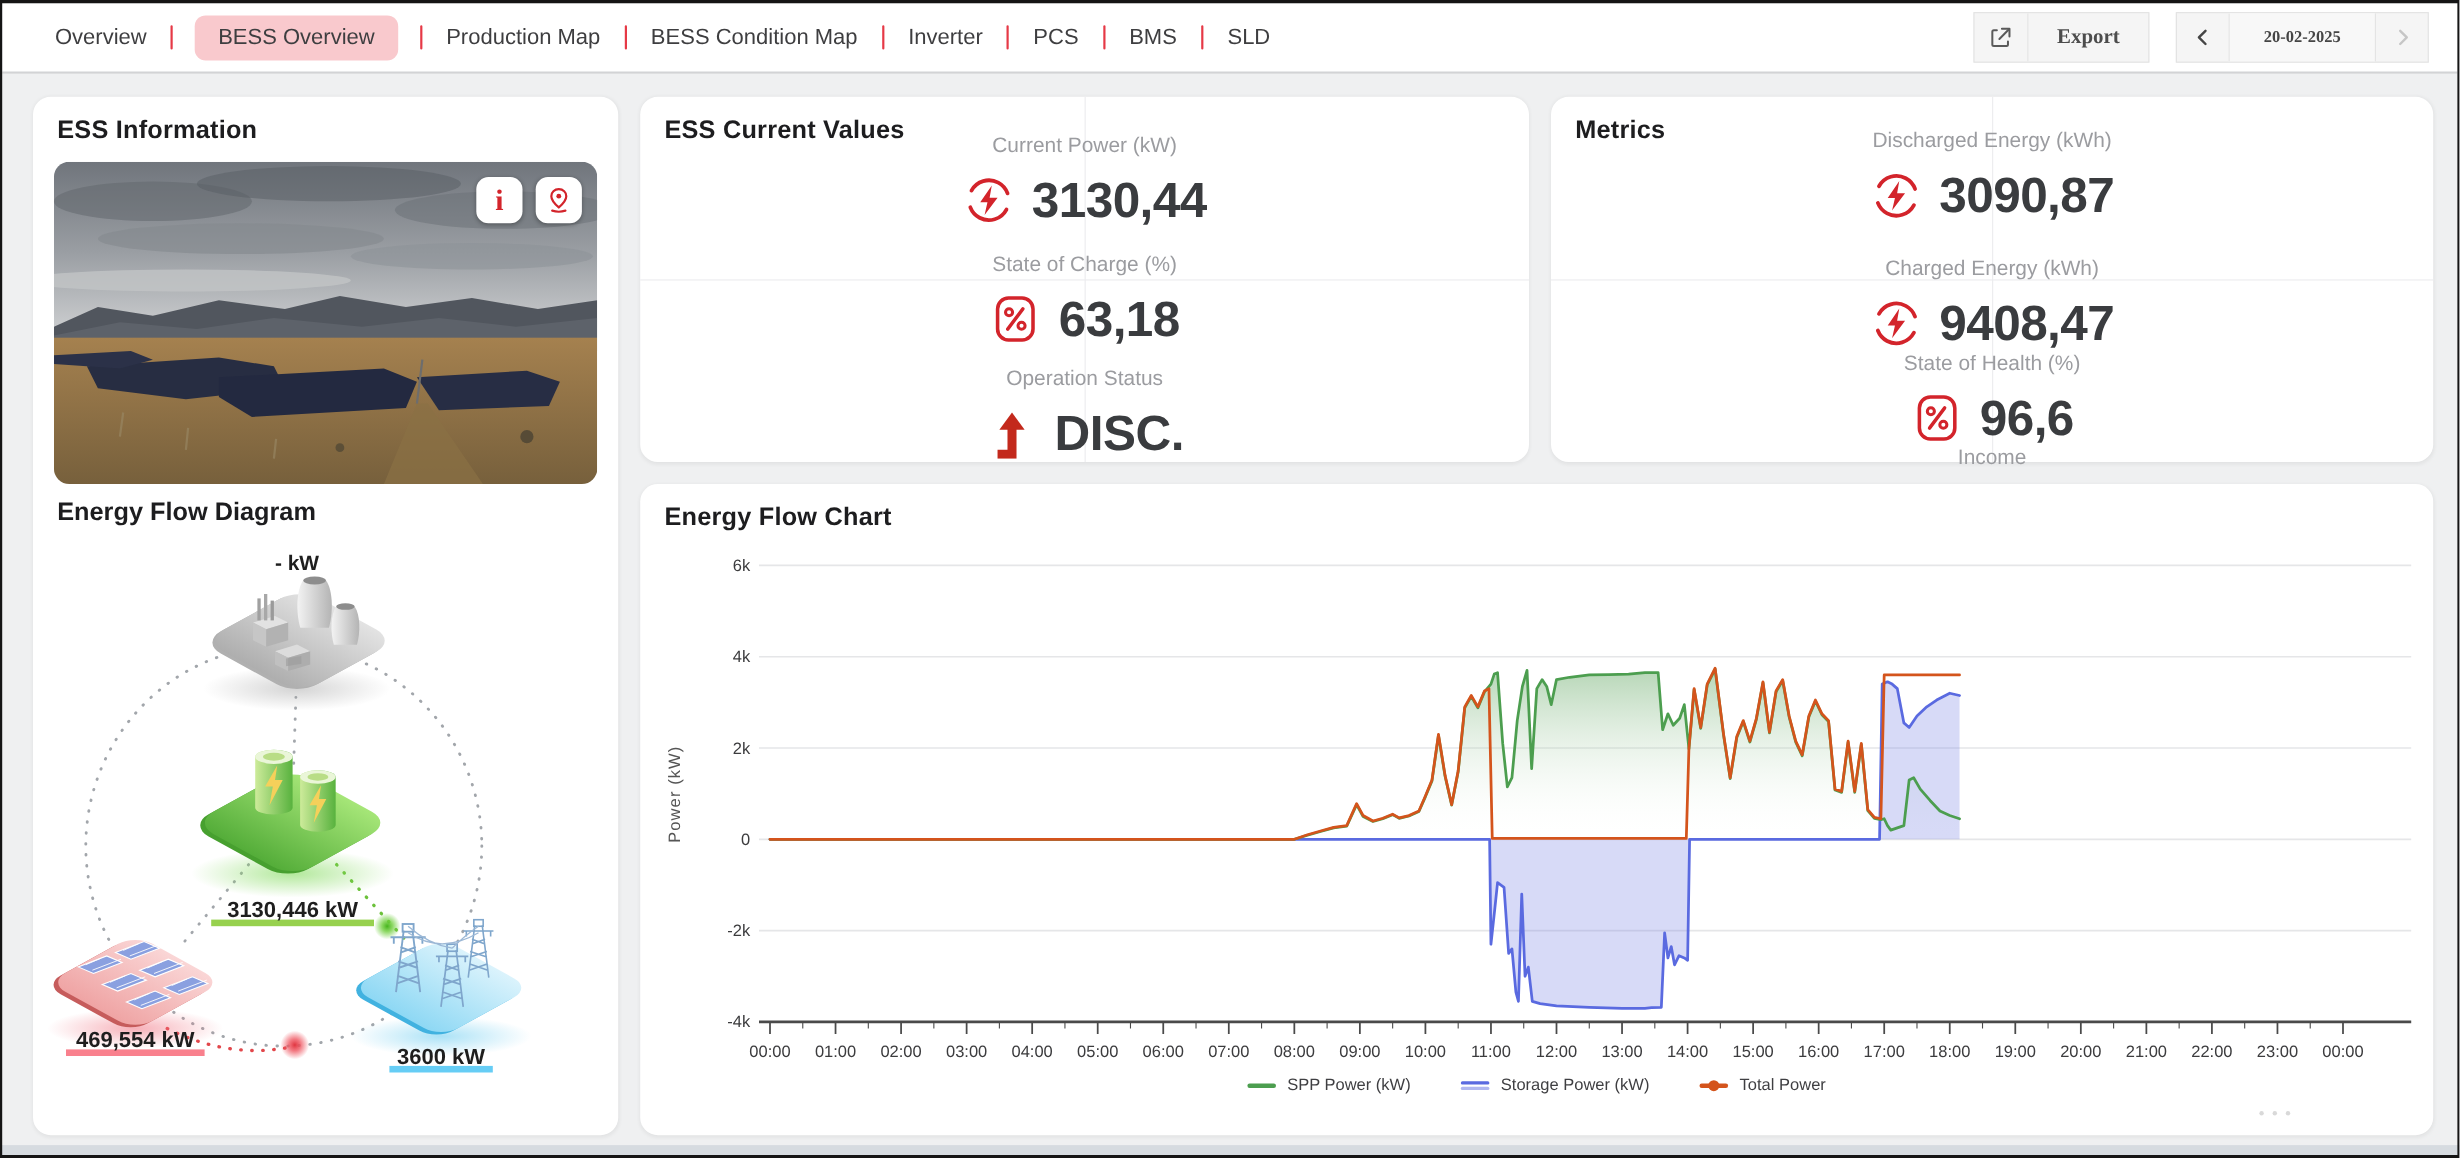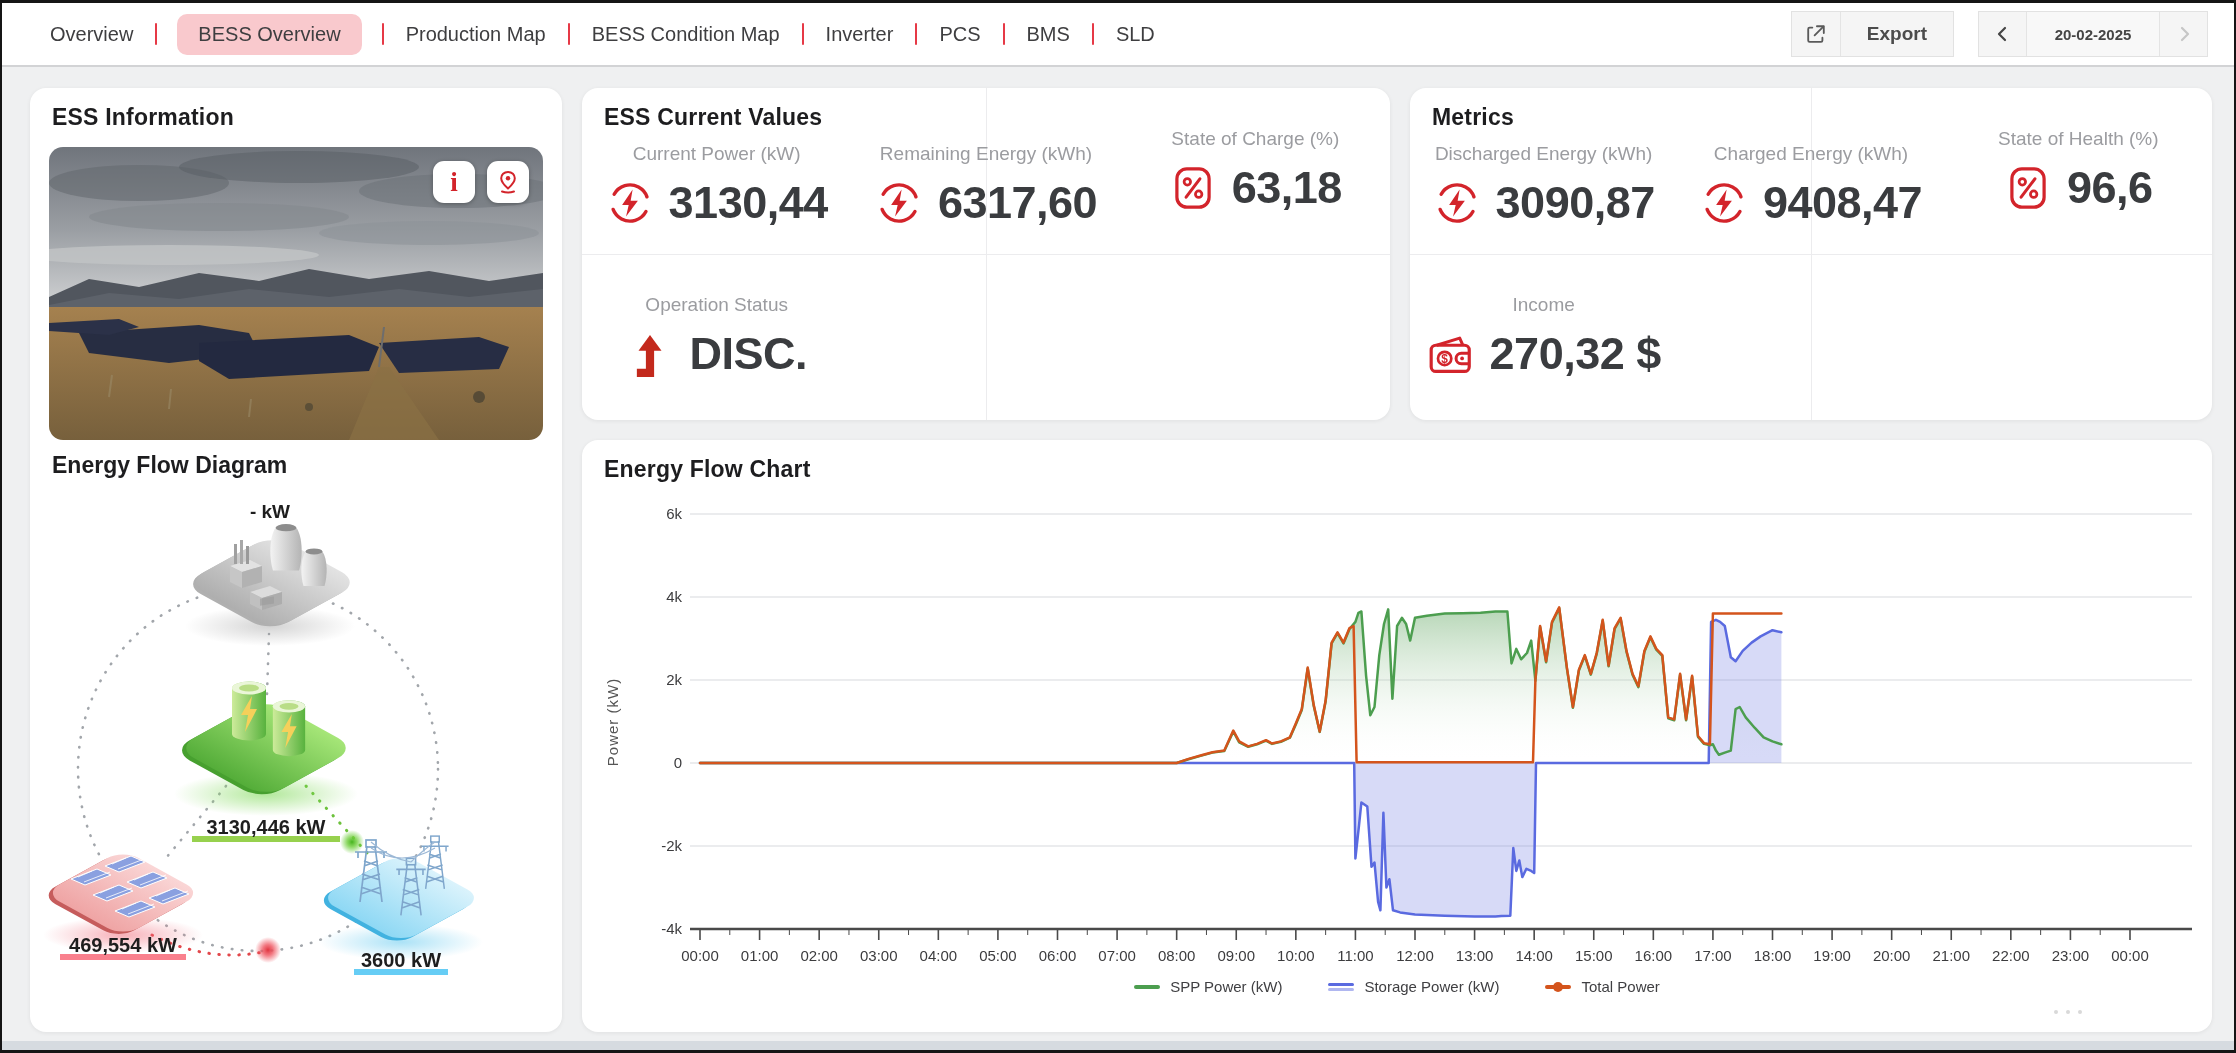--- a/index.html
+++ b/index.html
@@ -13,21 +13,21 @@
 
   
   .topnav{position:absolute;top:3px;left:2px;right:2px;height:62px;background:#ffffff;
     border-bottom:2px solid #d2d3d5;display:flex;align-items:center;z-index:5;}
   .nav-list{display:flex;align-items:center;gap:20px;padding-left:46px;}
   .nav-item{font-size:20px;color:#3e3e40;cursor:pointer;white-space:nowrap;padding:9px 2px;border-radius:10px;}
   .nav-item.active{background:#f9c9cd;padding:9px 21px;}
   .nav-sep{width:2px;height:22px;background:#e63946;border-radius:1px;}
   .nav-right{margin-left:auto;display:flex;align-items:center;gap:24px;padding-right:26px;}
   .ctrl{display:flex;align-items:stretch;height:44px;background:#f5f5f5;border:1px solid #e2e2e2;
-    border-radius:0;overflow:hidden;color:#4a4a4a;}
+    border-radius:0;overflow:hidden;color:#4a4a4a;font-family:Liberation Serif, serif;}
   .ctrl-cell{display:flex;align-items:center;justify-content:center;}
   .ctrl-cell + .ctrl-cell{border-left:1px solid #e4e4e4;}
   .export-icon-cell{width:48px;}
   .export-label-cell{padding:0 26px;font-size:19px;font-weight:700;color:#4c4c4c;}
   .date-chevron{width:47px;cursor:pointer;}
   .date-label-cell{width:132px;font-size:15px;font-weight:700;color:#454545;background:#f8f8f8;cursor:pointer;}
 
   
   .card{position:absolute;background:#fff;border-radius:16px;box-shadow:0 1px 4px rgba(30,30,30,.07);}
   #card-left{left:30px;top:88px;width:532px;height:944px;}
@@ -40,21 +40,21 @@
   .photo-wrap{position:absolute;left:19px;top:59px;width:494px;height:293px;border-radius:14px;overflow:hidden;}
   .photo-wrap svg{display:block;}
   .photo-btns{position:absolute;top:14px;right:14px;display:flex;gap:12px;}
   .photo-btn{width:42px;height:42px;background:#fff;border-radius:11px;display:flex;align-items:center;justify-content:center;
     box-shadow:0 1px 4px rgba(0,0,0,.3);cursor:pointer;}
   .info-glyph{font-family:"Liberation Serif",serif;font-size:27px;font-weight:700;color:#d3242b;line-height:1;}
   .diagram-title{position:absolute;left:22px;top:364px;font-size:23px;font-weight:700;color:#1d1d1f;}
   .diagram-wrap{position:absolute;left:0px;top:398px;width:532px;height:546px;}
 
   
-  .stat-grid{position:absolute;inset:0;display:grid;grid-template-rows:1fr 1fr;grid-template-columns:1fr 1fr 1fr;}
+  .stat-grid{position:absolute;inset:0;display:grid;grid-template-rows:1fr 1fr;grid-template-columns:1fr;}
   .divider-v{position:absolute;left:50%;top:0;bottom:0;width:1px;background:#ececee;}
   .divider-h{position:absolute;top:50%;left:0;right:0;height:1px;background:#ececee;}
   .stat-cell{display:flex;flex-direction:column;align-items:center;justify-content:center;gap:12px;}
   .stat-cell.row1{padding-top:30px;}
   .stat-label{font-size:19px;color:#9b9ca0;}
   .stat-value-row{display:flex;align-items:center;gap:15px;}
   .stat-icon{width:48px;height:48px;display:flex;align-items:center;justify-content:center;}
   .stat-value{font-size:45px;font-weight:700;color:#3a3c3f;letter-spacing:-.5px;}
 
   
@@ -362,32 +362,20 @@
       <div class="stat-cell row1">
         <div class="stat-label">Current Power (kW)</div>
         <div class="stat-value-row">
           <span class="stat-icon">
             <svg width="46" height="46" viewBox="0 0 28 28">
               <circle cx="14" cy="14" r="11" fill="none" stroke="#d3242b" stroke-width="2.1" stroke-linecap="round" stroke-dasharray="25 9.5" transform="rotate(28 14 14)"></circle>
               <polygon points="15.6,5.8 9.2,15.2 13.2,15.2 11.6,22.2 18.8,12.6 14.4,12.6" fill="#d3242b"></polygon>
             </svg>
           </span>
           <div class="stat-value">3130,44</div>
-        </div>
-      </div>
-      <div class="stat-cell row1">
-        <div class="stat-label">Remaining Energy (kWh)</div>
-        <div class="stat-value-row">
-          <span class="stat-icon">
-            <svg width="46" height="46" viewBox="0 0 28 28">
-              <circle cx="14" cy="14" r="11" fill="none" stroke="#d3242b" stroke-width="2.1" stroke-linecap="round" stroke-dasharray="25 9.5" transform="rotate(28 14 14)"></circle>
-              <polygon points="15.6,5.8 9.2,15.2 13.2,15.2 11.6,22.2 18.8,12.6 14.4,12.6" fill="#d3242b"></polygon>
-            </svg>
-          </span>
-          <div class="stat-value">6317,60</div>
         </div>
       </div>
       <div class="stat-cell">
         <div class="stat-label">State of Charge (%)</div>
         <div class="stat-value-row">
           <span class="stat-icon">
             <svg width="44" height="46" viewBox="0 0 28 30">
               <rect x="3.5" y="2.5" width="21" height="25" rx="6.5" fill="none" stroke="#d3242b" stroke-width="2.1"></rect>
               <circle cx="10.3" cy="11" r="2.1" fill="none" stroke="#d3242b" stroke-width="1.8"></circle>
               <circle cx="17.7" cy="19" r="2.1" fill="none" stroke="#d3242b" stroke-width="1.8"></circle>

